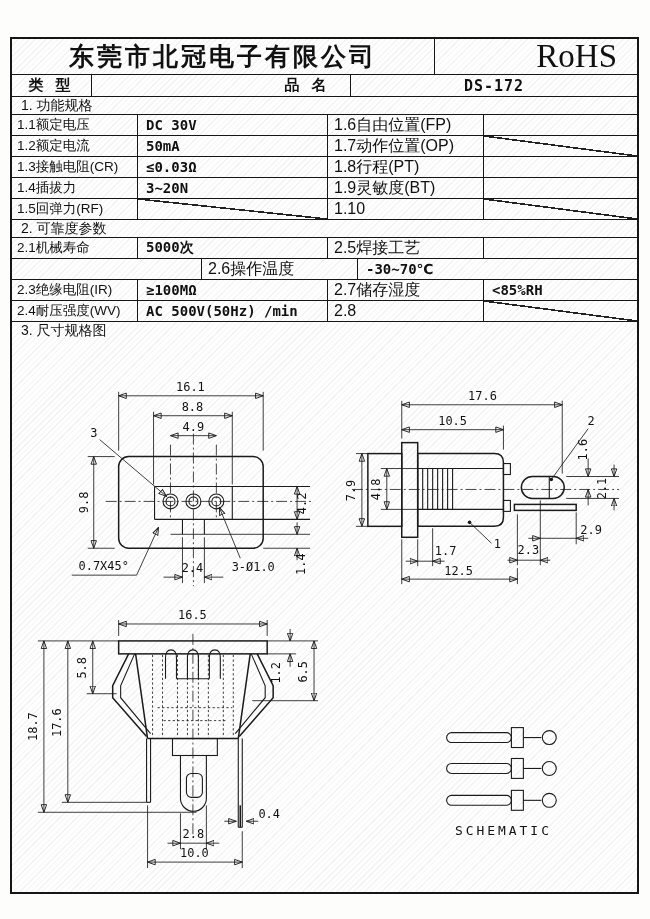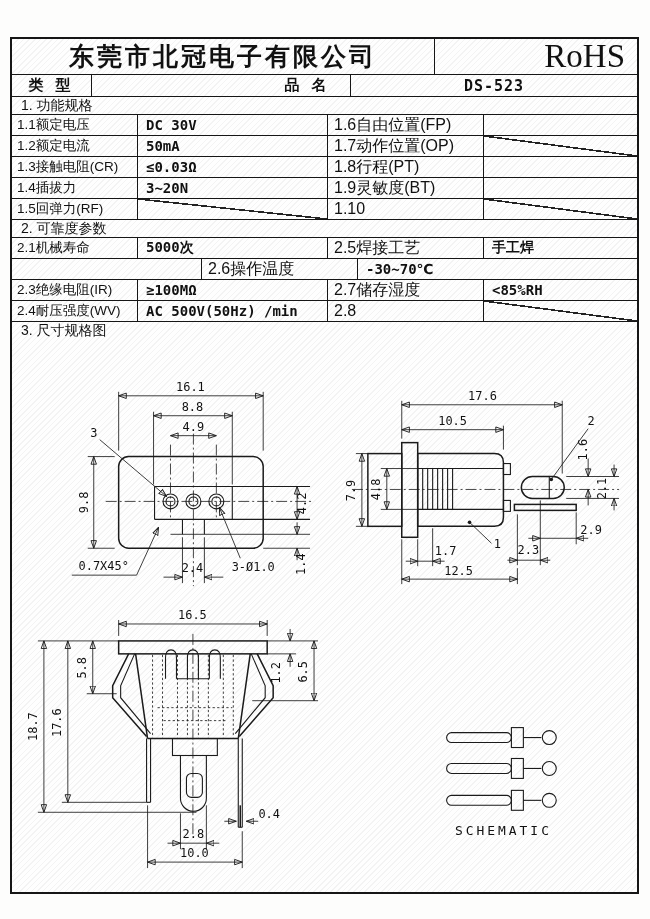--- a/index.html
+++ b/index.html
@@ -6,21 +6,21 @@
   .sheet{position:relative;width:650px;height:919px;background:#fdfdfc;overflow:hidden;
          font-family:"Liberation Sans","DejaVu Sans",sans-serif;color:#111;}
   .frame{position:absolute;left:10px;top:37px;width:629px;height:857px;box-sizing:border-box;
          border:2px solid #161616;
          background:repeating-linear-gradient(135deg,rgba(110,110,110,0.075) 0 1px,transparent 1px 4px),#fefefe;}
   .trow{display:flex;box-sizing:border-box;border-bottom:1.6px solid #161616;align-items:stretch;}
   .cell{box-sizing:border-box;display:flex;align-items:center;overflow:hidden;white-space:nowrap;}
   .vr{border-right:1.6px solid #161616;}
   .r1{height:36px;}
   .company{width:423px;justify-content:center;font-size:25px;font-weight:bold;letter-spacing:3px;}
-  .rohs{flex:1;justify-content:flex-end;padding-right:12px;font-family:"Liberation Serif",serif;font-size:33px;text-align:center;}
+  .rohs{flex:1;justify-content:flex-end;padding-right:20px;font-family:"Liberation Serif",serif;font-size:33px;text-align:center;}
   .r2{height:22px;}
   .c-tl{width:80px;justify-content:center;font-size:15px;font-weight:bold;letter-spacing:4px;}
   .c-tv{width:173px;justify-content:center;font-size:15px;font-weight:bold;margin-top:32px;}
   .c-nl{width:86px;justify-content:center;font-size:15px;font-weight:bold;letter-spacing:4px;}
   .c-nv{flex:1;justify-content:center;font-family:"DejaVu Sans Mono",monospace;font-size:15px;font-weight:bold;letter-spacing:1px;}
   .sec{height:18px;font-size:14px;padding-left:9px;}
   .dr{height:21px;}
   .c1{width:126px;font-size:13.5px;padding-left:5px;}
   .c2{width:190px;font-family:"DejaVu Sans Mono","DejaVu Sans",monospace;font-size:14px;font-weight:bold;padding-left:8px;}
   .c3{width:156px;font-size:16px;padding-left:6px;}
@@ -48,21 +48,21 @@
 
     <div class="trow r1">
       <div class="cell vr company">东莞市北冠电子有限公司</div>
       <div class="cell rohs">RoHS</div>
     </div>
 
     <div class="trow r2">
       <div class="cell vr c-tl">类 型</div>
       <div class="cell vr c-tv">DC插座</div>
       <div class="cell vr c-nl">品 名</div>
-      <div class="cell c-nv">DS-523</div>
+      <div class="cell c-nv">DS-172</div>
     </div>
 
     <div class="trow sec">
         <div class="cell">1.  功能规格</div>
       </div>
 
     <div class="trow dr">
       <div class="cell vr c1">1.1额定电压</div>
       <div class="cell vr c2">DC 30V</div>
       <div class="cell vr c3">1.6自由位置(FP)</div>
@@ -94,21 +94,20 @@
     </div>
 
     <div class="trow sec">
         <div class="cell">2.  可靠度参数</div>
       </div>
 
     <div class="trow dr">
       <div class="cell vr c1">2.1机械寿命</div>
       <div class="cell vr c2">5000次</div>
       <div class="cell vr c3">2.5焊接工艺</div>
-      <div class="cell c4">手工焊</div>
     </div>
     <div class="trow dr">
       <div class="cell vr c2"></div>
       <div class="cell vr c3">2.6操作温度</div>
       <div class="cell c4">-30~70℃</div>
     </div>
     <div class="trow dr">
       <div class="cell vr c1">2.3绝缘电阻(IR)</div>
       <div class="cell vr c2">≥100MΩ</div>
       <div class="cell vr c3">2.7储存湿度</div>

